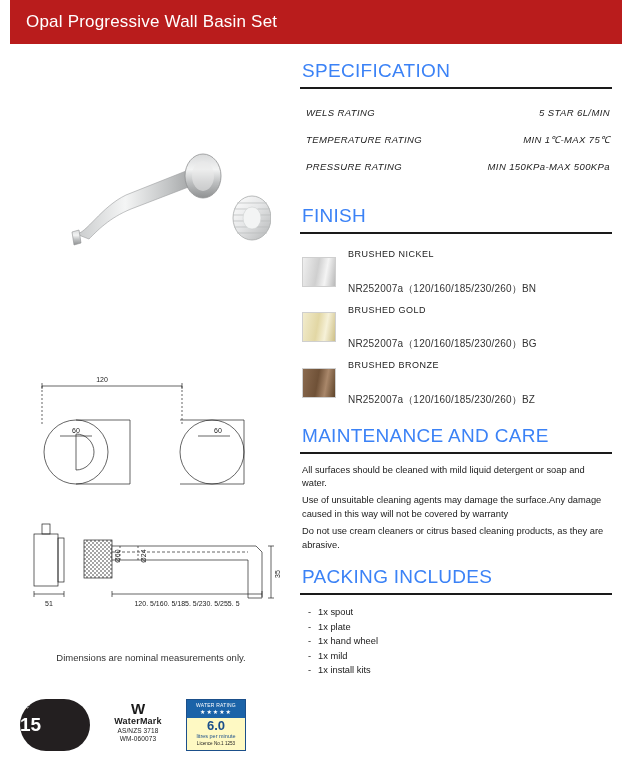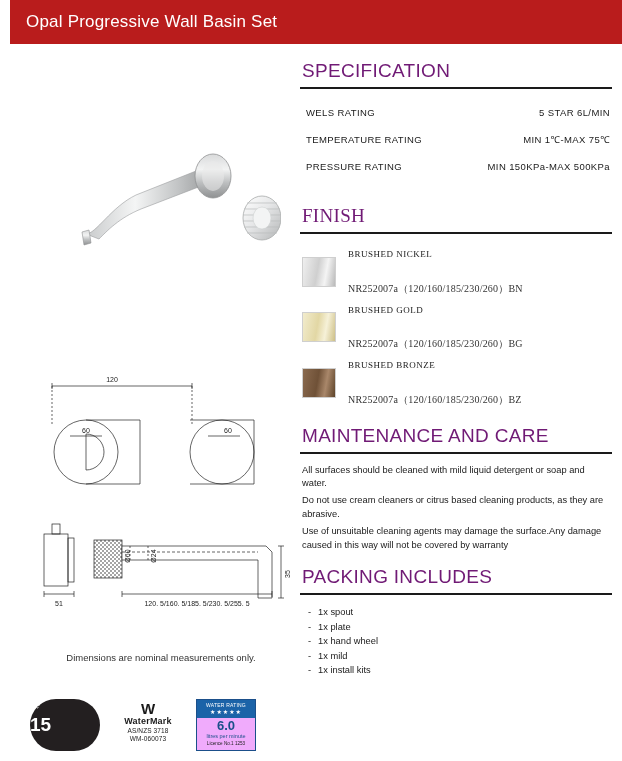--- a/index.html
+++ b/index.html
@@ -34,21 +34,21 @@
     font-size: 17px;
     letter-spacing: 0.2px;
     padding-left: 16px;
     font-weight: 400;
   }
 
   
   .left-col {
     position: absolute;
     top: 44px;
-    left: 16px;
+    left: 6px;
     width: 290px;
     height: 717px;
   }
 
   .product-photo {
     position: absolute;
     top: 95px;
     left: 25px;
     width: 240px;
     height: 135px;
@@ -92,39 +92,40 @@
     position: absolute;
     top: 44px;
     left: 300px;
     width: 312px;
   }
 
   .sec-title {
     font-size: 19px;
     font-weight: 400;
     letter-spacing: 0.3px;
-    color: #701a75;
+    color: #3b82f6;
     margin: 0;
     padding: 0 0 5px 2px;
   }
   .sec-rule {
     height: 2px;
     background: #1a1a1a;
     width: 100%;
     margin-bottom: 10px;
   }
 
   
   .spec-row {
     display: flex;
     justify-content: space-between;
     align-items: baseline;
     font-size: 9.5px;
     letter-spacing: 0.4px;
     padding: 7.5px 2px 7.5px 6px;
+    font-style: italic;
   }
   .spec-label { color: #1a1a1a; }
   .spec-value { color: #1a1a1a; text-align: right; }
 
   
   .finish-row {
     display: flex;
     align-items: center;
     padding: 4px 2px 4px 2px;
   }
@@ -208,21 +209,21 @@
     width: 72px;
     text-align: center;
   }
   .badge-wm .wm-name { font-size: 9px; font-weight: bold; letter-spacing: 0.2px; }
   .badge-wm .wm-line { font-size: 6.5px; letter-spacing: 0.1px; margin-top: 1px; }
   .badge-wels {
     position: absolute;
     left: 166px; top: 0;
     width: 60px; height: 52px;
     border: 1px solid #1b4f8a;
-    background: #f0abfc;
+    background: #fef9c3;
     text-align: center;
     overflow: hidden;
   }
   .badge-wels .wels-top {
     background: #1b63a8;
     color: #fff;
     font-size: 5px;
     letter-spacing: 0.2px;
     padding: 2px 0 3px;
   }
@@ -389,21 +390,21 @@
     <div class="spec-row">
       <span class="spec-label">TEMPERATURE RATING</span>
       <span class="spec-value">MIN 1℃-MAX 75℃</span>
     </div>
     <div class="spec-row">
       <span class="spec-label">PRESSURE RATING</span>
       <span class="spec-value">MIN 150KPa-MAX 500KPa</span>
     </div>
   </div>
 
-  <div class="block" style="margin-top:26px;font-family:Liberation Serif, serif;">
+  <div class="block" style="margin-top:26px;">
     <h2 class="sec-title">FINISH</h2>
     <div class="sec-rule"></div>
 
     <div class="finish-row">
       <div class="swatch sw-bn"></div>
       <div class="finish-text">
         <div class="finish-name">BRUSHED NICKEL</div>
         <div class="finish-code">NR252007a（120/160/185/230/260）BN</div>
       </div>
     </div>
@@ -424,22 +425,22 @@
         <div class="finish-code">NR252007a（120/160/185/230/260）BZ</div>
       </div>
     </div>
   </div>
 
   <div class="block" style="margin-top:6px;">
     <h2 class="sec-title">MAINTENANCE AND CARE</h2>
     <div class="sec-rule"></div>
     <div class="care-text">
       <p>All surfaces should be cleaned with mild liquid detergent or soap and water.</p>
+      <p>Use of unsuitable cleaning agents may damage the surface.Any damage caused in this way will not be covered by warranty</p>
       <p>Do not use cream cleaners or citrus based cleaning products, as they are abrasive.</p>
-      <p>Use of unsuitable cleaning agents may damage the surface.Any damage caused in this way will not be covered by warranty</p>
     </div>
   </div>
 
   <div class="block" style="margin-top:14px;">
     <h2 class="sec-title">PACKING INCLUDES</h2>
     <div class="sec-rule"></div>
     <div class="packing-list">
       <div>1x spout</div>
       <div>1x plate</div>
       <div>1x hand wheel</div>

